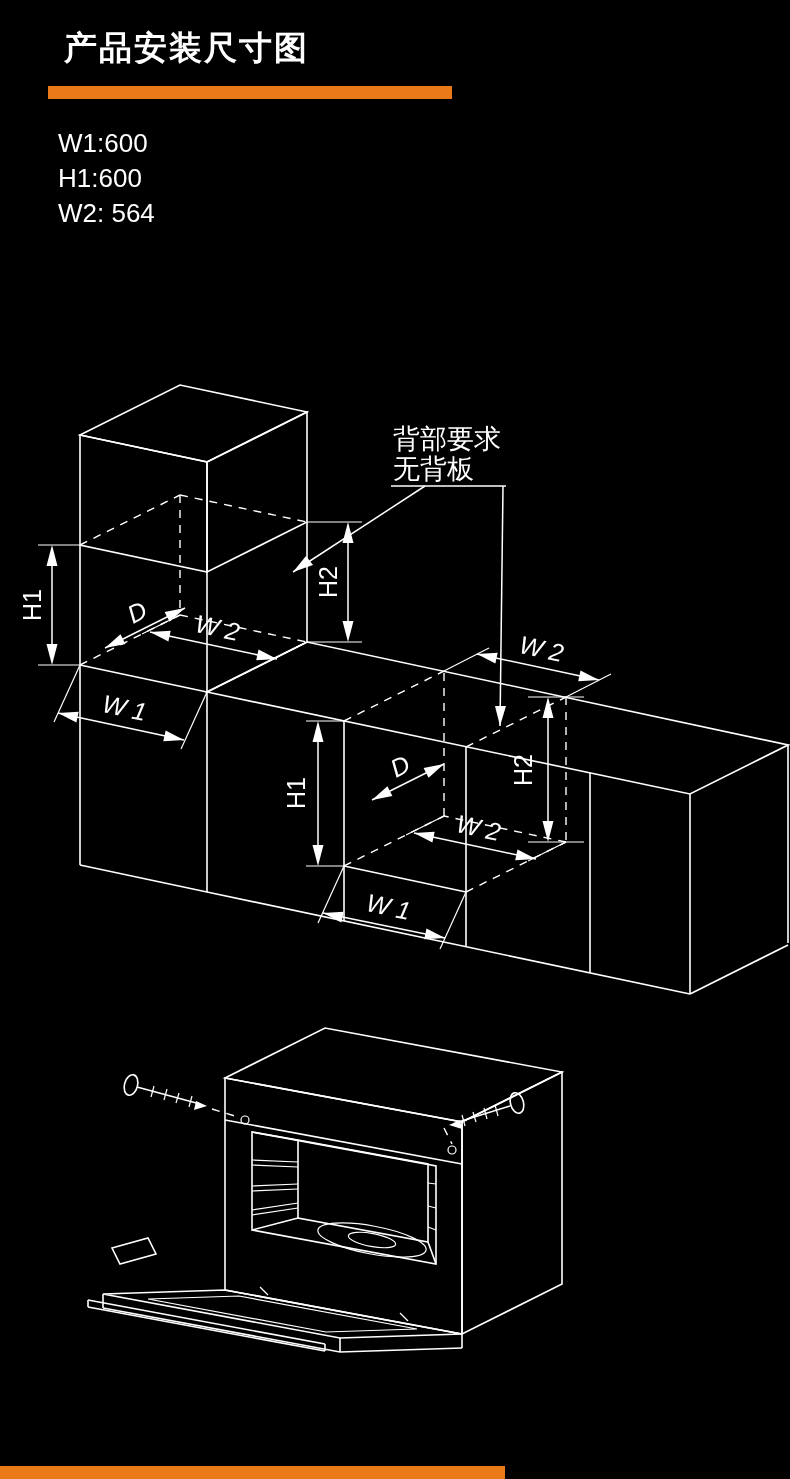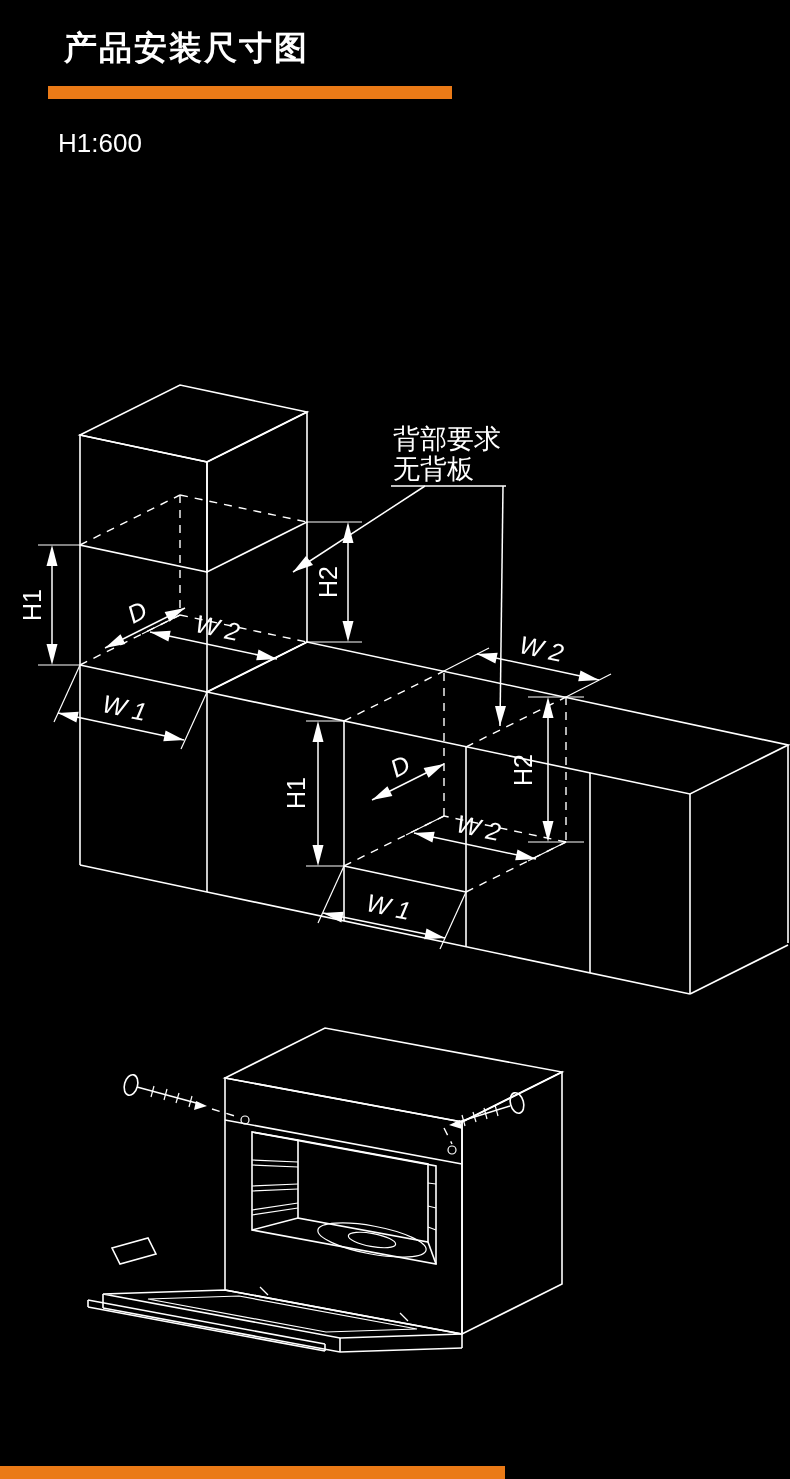--- a/index.html
+++ b/index.html
@@ -38,21 +38,23 @@
 </style>
 </head>
 <body>
 
 <div class="page">
 
   <h1 class="title">产品安装尺寸图</h1>
   <div class="title-bar"></div>
 
   <div class="specs">
+    <div>W1:600</div>
     <div>H1:600</div>
+    <div>W2: 564</div>
   </div>
 
   <svg class="diagram" width="790" height="1479" viewBox="0 0 790 1479">
 
     <g>
       <polygon class="s" points="80,435 180,385 307,412 207,462"></polygon>
       <polygon class="s" points="80,435 207,462 207,572 80,545"></polygon>
       <polygon class="s" points="207,462 307,412 307,522 207,572"></polygon>
       <line class="s" x1="80" y1="545" x2="80" y2="665"></line>
       <line class="s" x1="207" y1="572" x2="207" y2="692"></line>

